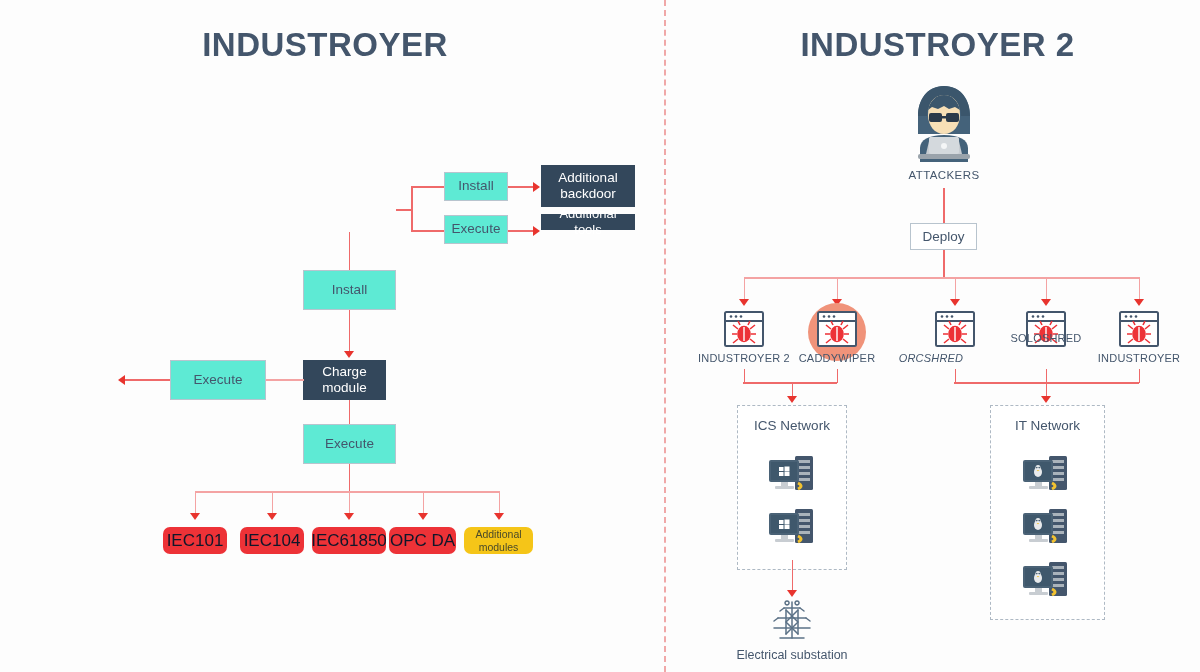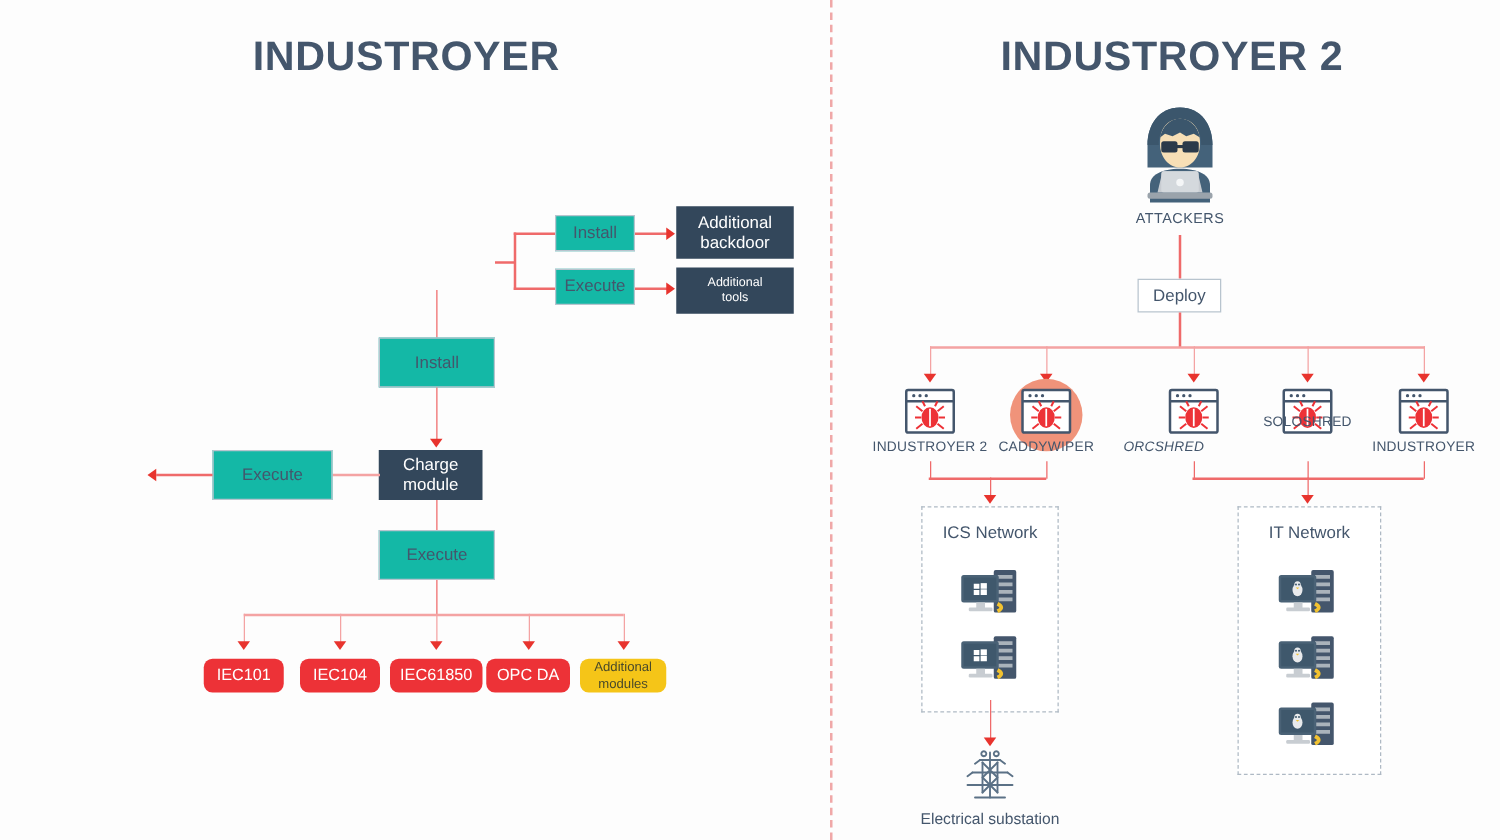--- a/index.html
+++ b/index.html
@@ -26,26 +26,26 @@
     left:664px;top:0;width:0;height:672px;
     border-left:2px dashed #f0a8a8;
   }
 
   
   .box{
     display:flex;align-items:center;justify-content:center;
     text-align:center;font-size:13.5px;line-height:1.2;
   }
   .box.dark{background:#33475b;color:#ffffff;}
-  .box.light{background:#14b8a6;color:#44566c;border:1px solid #b8c4ce;}
+  .box.light{background:#5eead4;color:#44566c;border:1px solid #b8c4ce;}
 
   
   .badge{
     display:flex;align-items:center;justify-content:center;text-align:center;
-    border-radius:7px;font-size:13px;color:#ffffff;line-height:1.15;
+    border-radius:7px;font-size:17px;color:#0f172a;line-height:1.15;
   }
   .badge.red{background:#ed3237;}
   .badge.yellow{background:#f5c518;color:#4a4a2a;font-size:10.5px;}
 
   
   .ln{background:#ef6a6a;}
   .lnv{width:1.6px;}
   .lnh{height:1.6px;}
   .ln.pale{background:#f4a3a3;}
   .arrow-d{
@@ -103,21 +103,21 @@
   <div class="abs box light" style="left:444px;top:215px;width:64px;height:29px;">Execute</div>
 
   <div class="abs ln lnh" style="left:508px;top:186px;width:26px;"></div>
   <div class="abs arrow-r" style="left:533px;top:182px;"></div>
 
   <div class="abs ln lnh" style="left:508px;top:230px;width:26px;"></div>
   <div class="abs arrow-r" style="left:533px;top:226px;"></div>
 
   <div class="abs box dark" style="left:541px;top:165px;width:94px;height:42px;padding:0 16px;">Additional backdoor</div>
 
-  <div class="abs box dark" style="left:541px;top:214px;width:94px;height:37px;padding:0 20px;font-size:10px;">Additional tools</div>
+  <div class="abs box dark" style="left:541px;top:214px;width:94px;height:16px;padding:0 20px;font-size:13px;">Additional tools</div>
 
   <div class="abs ln lnv" style="left:348.5px;top:232px;height:38px;"></div>
 
   <div class="abs box light" style="left:303px;top:270px;width:93px;height:40px;">Install</div>
 
   <div class="abs ln lnv" style="left:348.5px;top:310px;height:44px;"></div>
   <div class="abs arrow-d" style="left:344px;top:351px;"></div>
 
   <div class="abs box dark" style="left:303px;top:360px;width:83px;height:40px;">Charge module</div>
 

